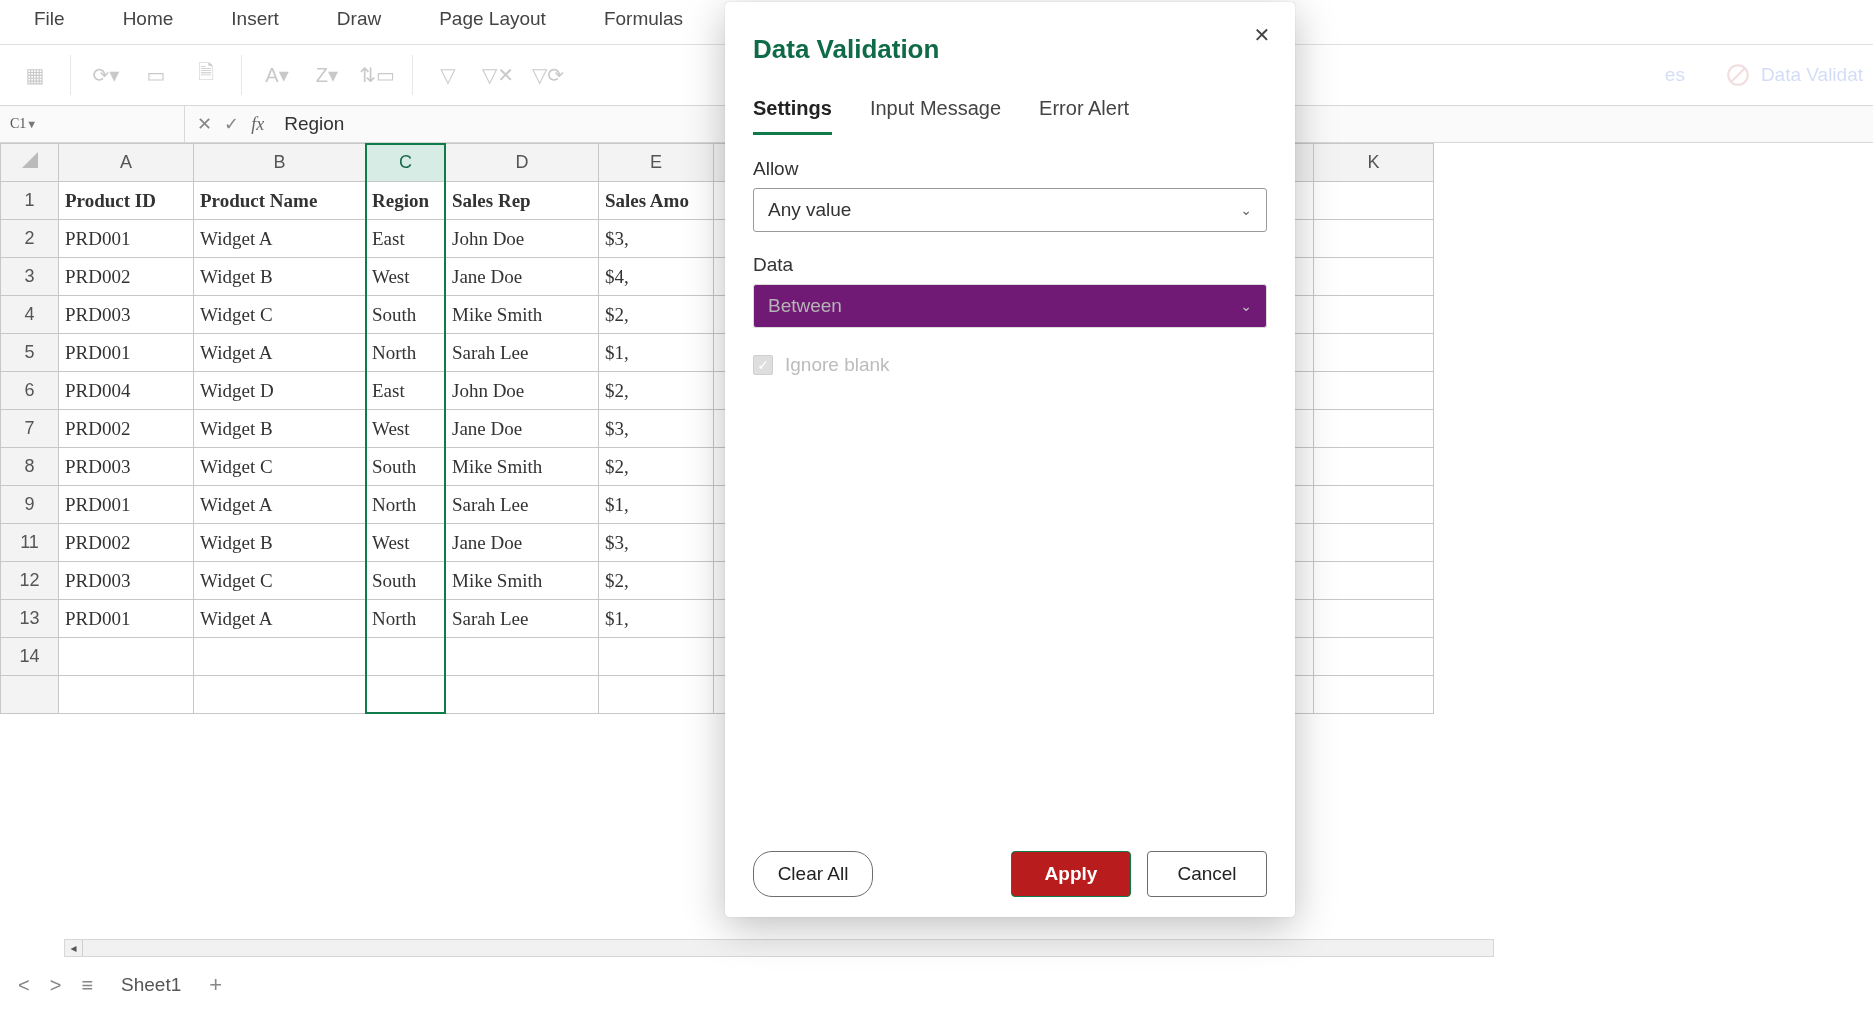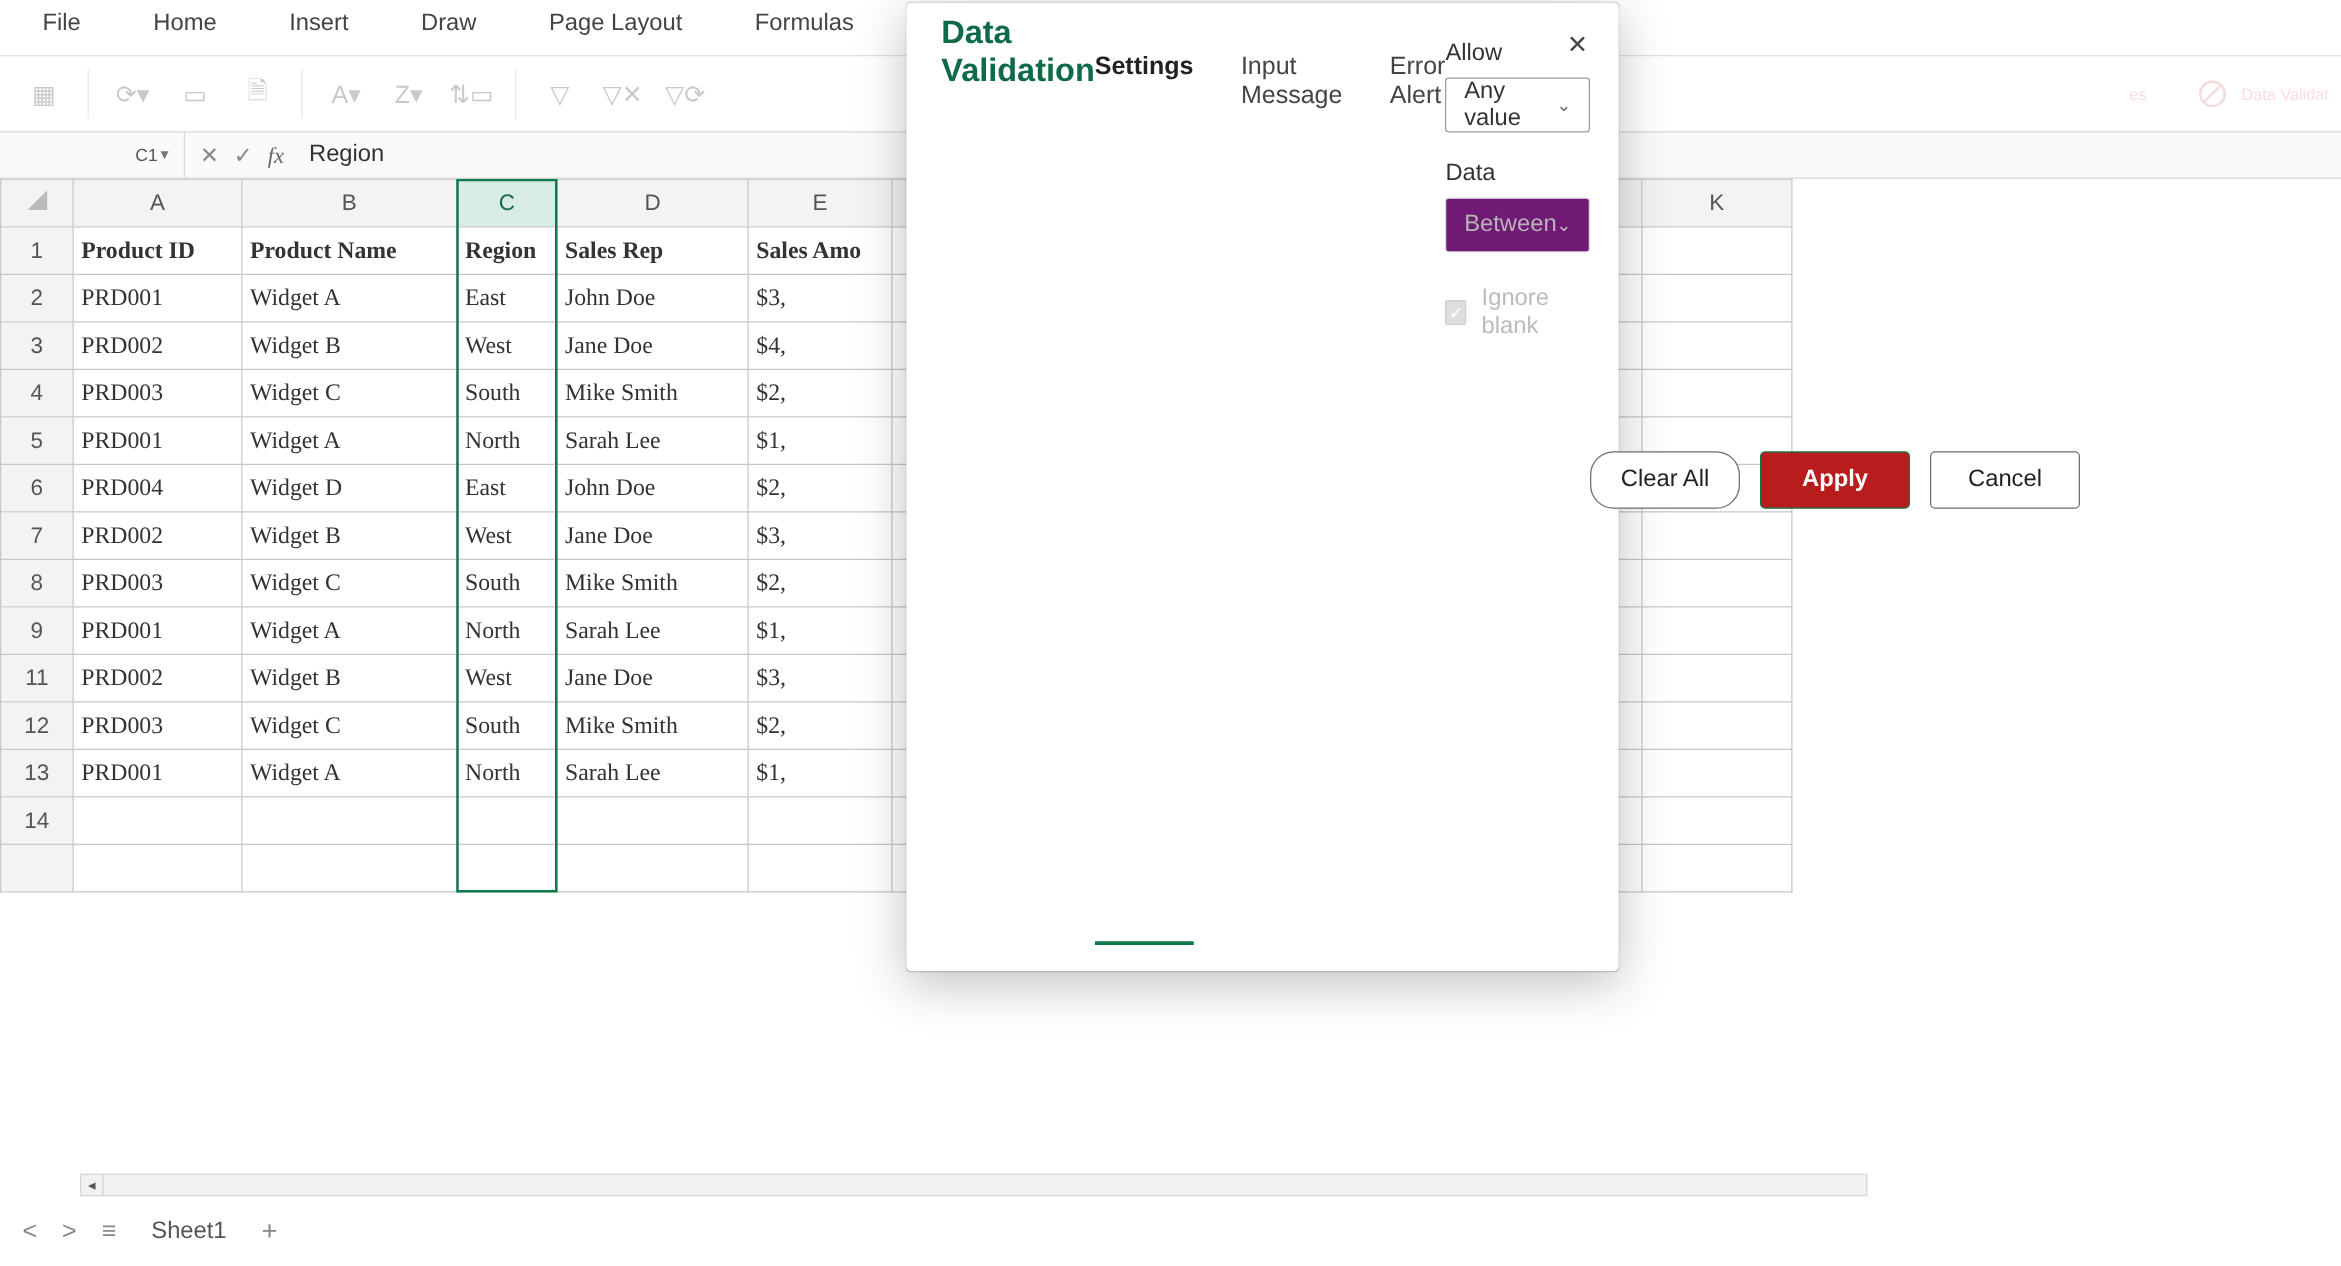--- a/index.html
+++ b/index.html
@@ -45,41 +45,42 @@
     color: #666; font-size: 20px;
   }
   .dv-ribbon-right {
     position: absolute;
     right: 10px;
     top: 0;
     display: flex;
     align-items: center;
     gap: 10px;
     opacity: 0.55;
-    color: #ec4899;
-    font-size: 13px;
+    color: #1d4ed8;
+    font-size: 19px;
     height: 60px;
   }
   .dv-icon { width: 26px; height: 26px; display:inline-block; }
   
   .formula-bar {
     display: flex;
     align-items: center;
     border-top: 1px solid #d8d8d8;
     border-bottom: 1px solid #d8d8d8;
     height: 38px;
     background: #fafafa;
   }
   .name-box {
-    width: 148px;
+    width: 185px;
     border-right: 1px solid #d8d8d8;
     padding: 0 10px;
     height: 100%; display: flex; align-items: center;
-    justify-content: flex-end;
+    justify-content: flex-start;
     color: #555;
+    font-family: Liberation Serif, serif;
   }
   .name-box .dd { color:#777; font-size:11px; }
   .fb-btns {
     display: flex; align-items: center; gap: 12px;
     padding: 0 12px;
     color: #888;
     font-size: 18px;
   }
   .fx-lbl { font-style: italic; font-family: "Times New Roman", serif; color:#666; font-size:18px; }
   .fb-input {
@@ -174,27 +175,27 @@
   }
   .bottom-tabs .nav-ico { color:#888; font-size: 20px; }
   .bottom-tabs .sheet-tab { padding: 2px 8px; }
   .bottom-tabs .plus { font-size: 22px; color:#888; }
   
   .dialog {
     position: absolute;
     top: 2px;
     left: 725px;
     width: 570px;
-    height: 775px;
+    height: 915px;
     background: #fff;
     border-radius: 4px;
     box-shadow: 0 10px 40px rgba(0,0,0,0.25), 0 0 1px rgba(0,0,0,0.3);
-    padding: 8px 28px 20px 28px;
-    display: flex;
-    flex-direction: row;
+    padding: 32px 28px 20px 28px;
+    display: flex;
+    flex-direction: column;
   }
   .dlg-title {
     font-size: 26px;
     font-weight: 600;
     color: #0f6b47;
   }
   .dlg-close {
     position: absolute;
     right: 18px;
     top: 18px;

